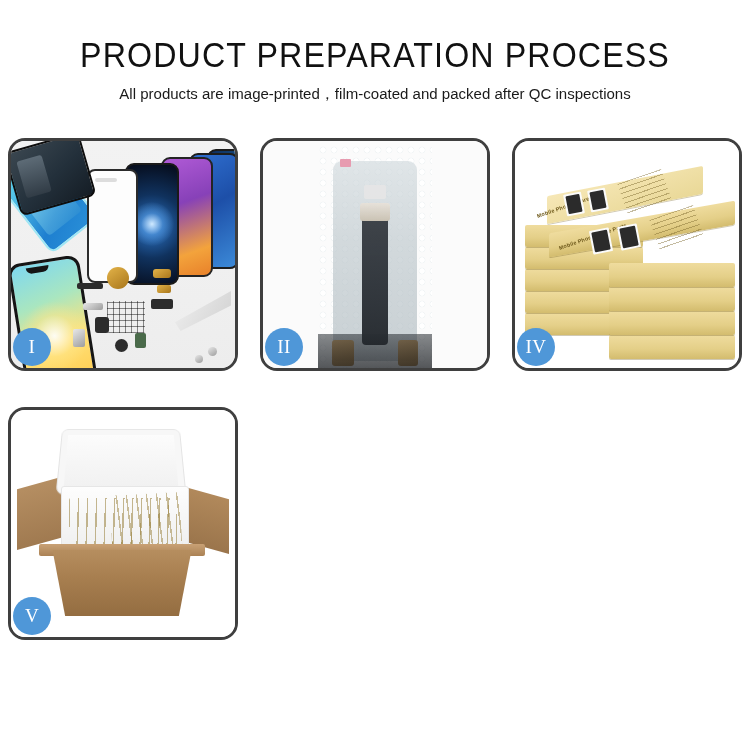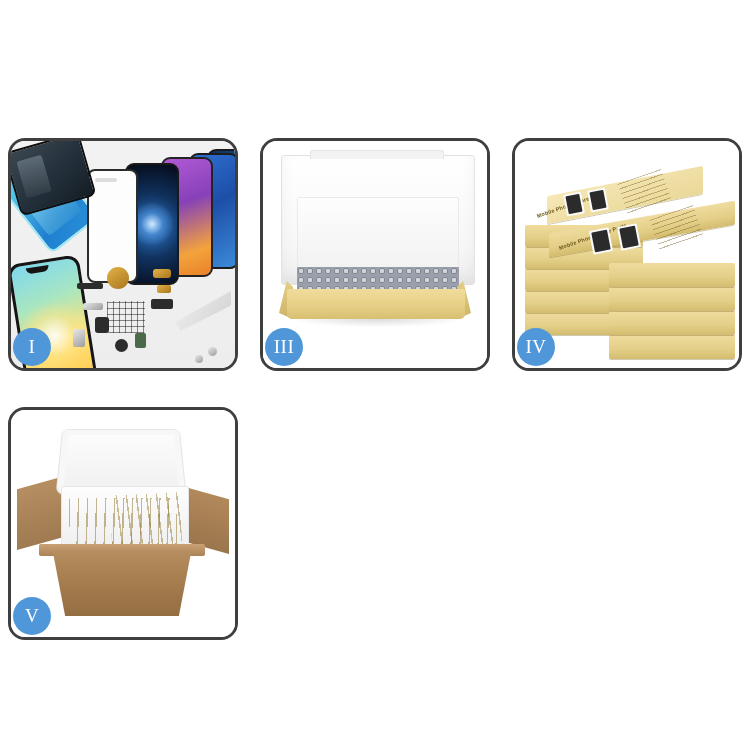--- a/index.html
+++ b/index.html
@@ -287,20 +287,24 @@
   .c-seal2{position:absolute;left:50px;top:148px;width:14px;height:18px;
     background:rgba(120,92,58,.45);border-radius:1px;transform:skewY(16deg);}
   .c-bg{position:absolute;left:14px;top:18px;width:206px;height:164px;
     background:linear-gradient(180deg,#fafafa,#f4f4f4);border-radius:10px;z-index:-1;}
 </style>
 </head>
 <body>
 
 <div class="page">
 
+  <div class="header">
+    <h1 class="title">PRODUCT PREPARATION PROCESS</h1>
+    <p class="subtitle">All products are image-printed，film-coated and packed after QC inspections</p>
+  </div>
 
   <div class="grid">
 
     <div class="panel">
       <div class="panel-inner p1">
         <div class="phone ph-a"></div>
         <div class="phone ph-f"></div>
         <div class="phone ph-e"></div>
         <div class="phone ph-d"></div>
         <div class="phone ph-c"></div>
@@ -318,33 +322,35 @@
         <div class="chip silver" style="left:62px;top:188px;width:12px;height:18px;border-radius:2px;"></div>
         <div class="chip round" style="left:104px;top:198px;width:13px;height:13px;"></div>
         <div class="chip" style="left:124px;top:192px;width:11px;height:15px;border-radius:2px;background:#4a6a4a;"></div>
         <div class="chip round silver" style="right:18px;top:206px;width:9px;height:9px;"></div>
         <div class="chip round silver" style="right:32px;top:214px;width:8px;height:8px;"></div>
         <div class="tweezer"></div>
       </div>
       <div class="badge">I</div>
     </div>
 
-
     <div class="panel">
-      <div class="panel-inner p3">
-        <div class="box3-lid"></div>
-        <div class="box3-foam"></div>
-        <div class="box3-bubble"></div>
-        <div class="box3-left"></div>
-        <div class="box3-right"></div>
-        <div class="box3-front"></div>
-        <div class="box3-shadow"></div>
+      <div class="panel-inner p2">
+        <div class="bubble-bag">
+          <div class="lcd"></div>
+          <div class="lcd-chip"></div>
+          <div class="lcd-flex"></div>
+          <div class="conn-l"></div>
+          <div class="conn-r"></div>
+          <div class="pink-tab"></div>
+          <div class="bag-bottom"></div>
+        </div>
       </div>
-      <div class="badge">III</div>
+      <div class="badge">II</div>
     </div>
+
 
     <div class="panel">
       <div class="panel-inner p4">
         <div class="stack">
 
           <div class="sbox" style="left:10px;top:172px;width:118px;height:22px;"></div>
           <div class="sbox" style="left:10px;top:150px;width:118px;height:22px;"></div>
           <div class="sbox" style="left:10px;top:128px;width:118px;height:22px;"></div>
           <div class="sbox" style="left:10px;top:106px;width:118px;height:22px;"></div>
           <div class="sbox" style="left:10px;top:84px;width:118px;height:22px;"></div>

